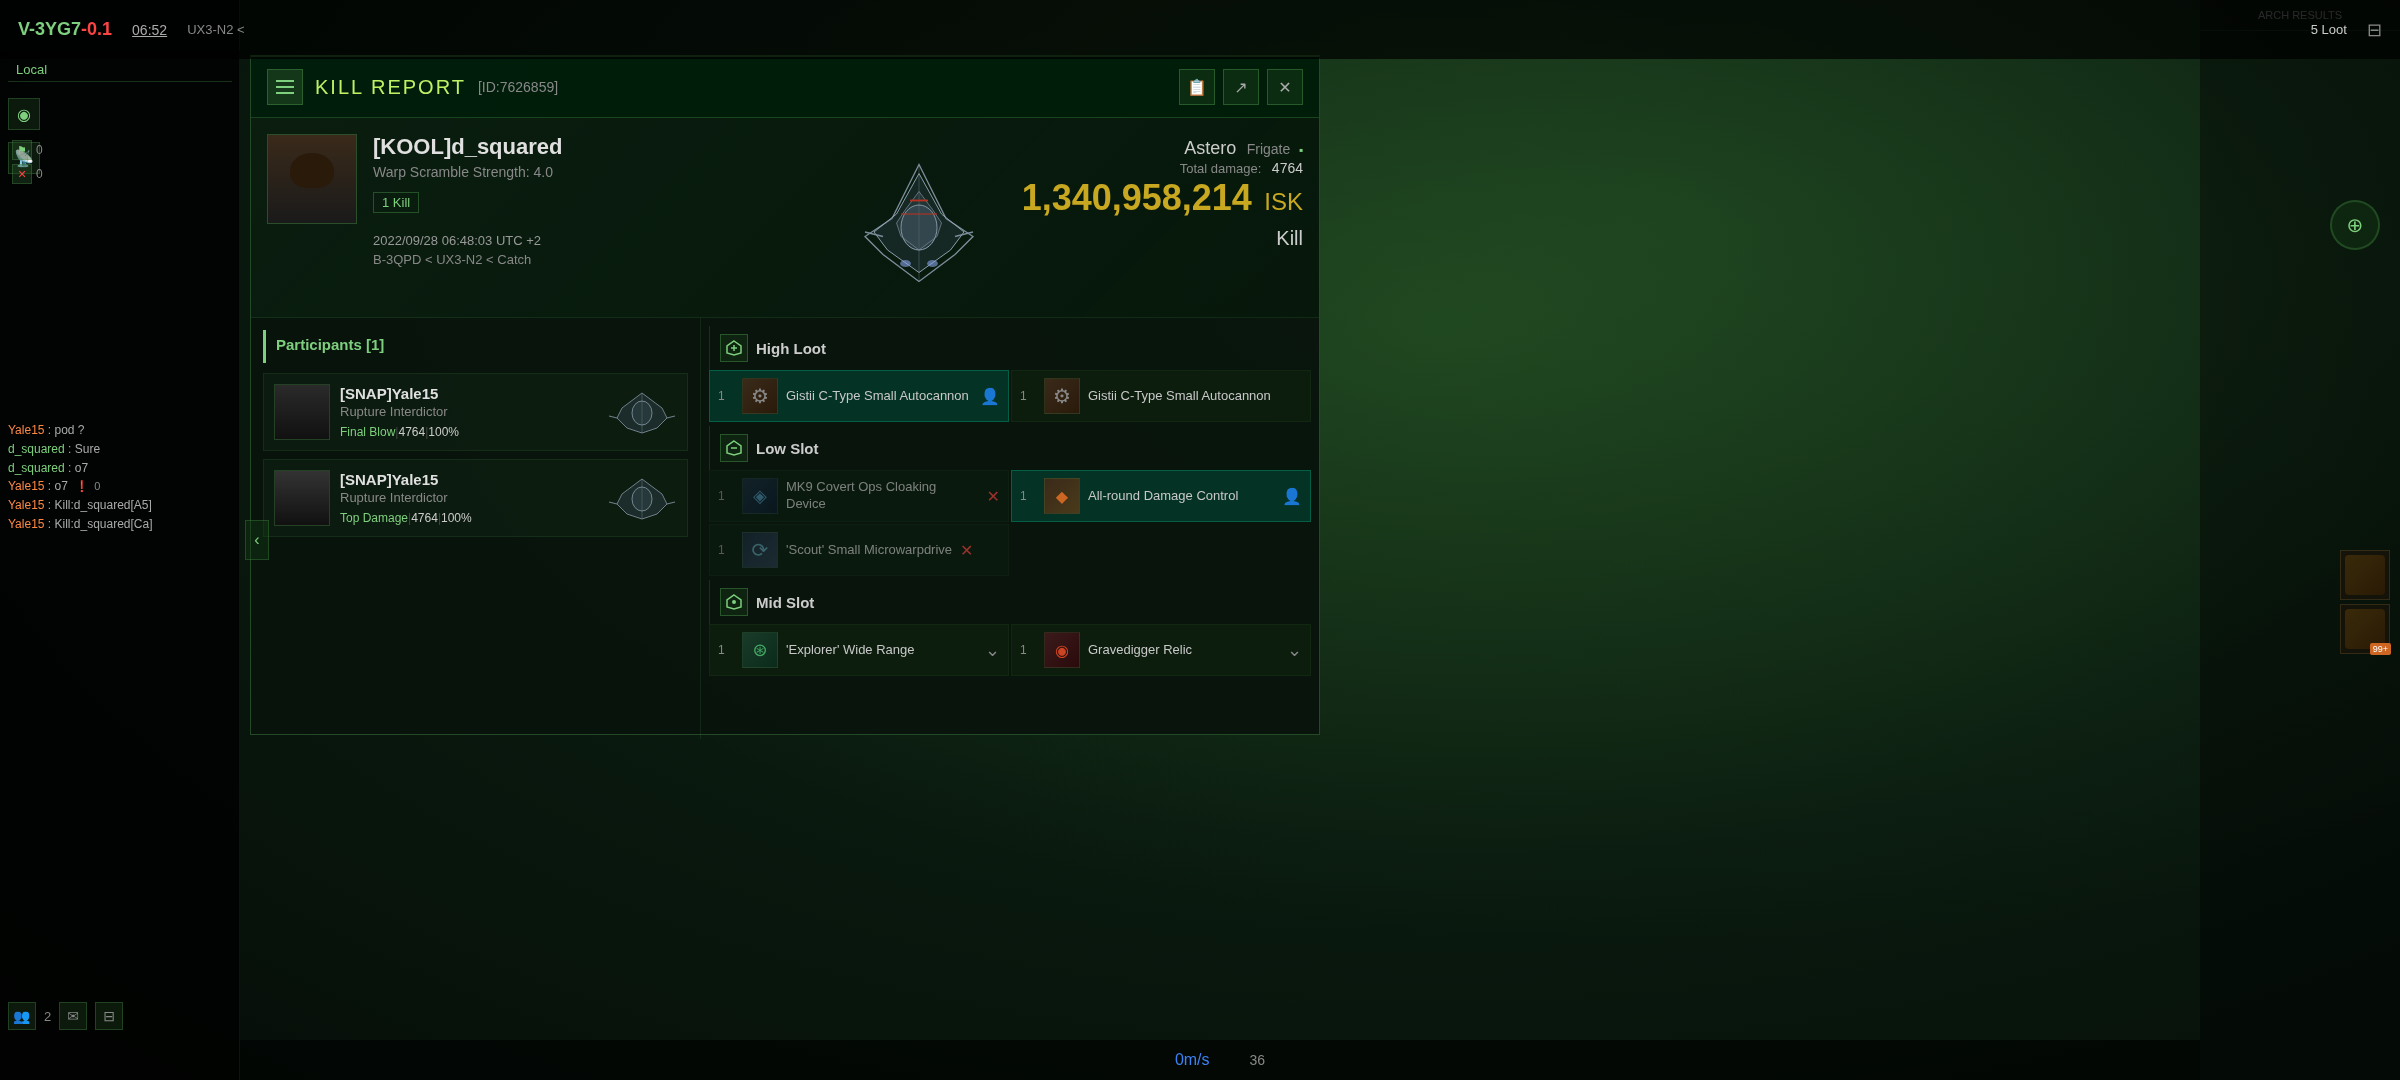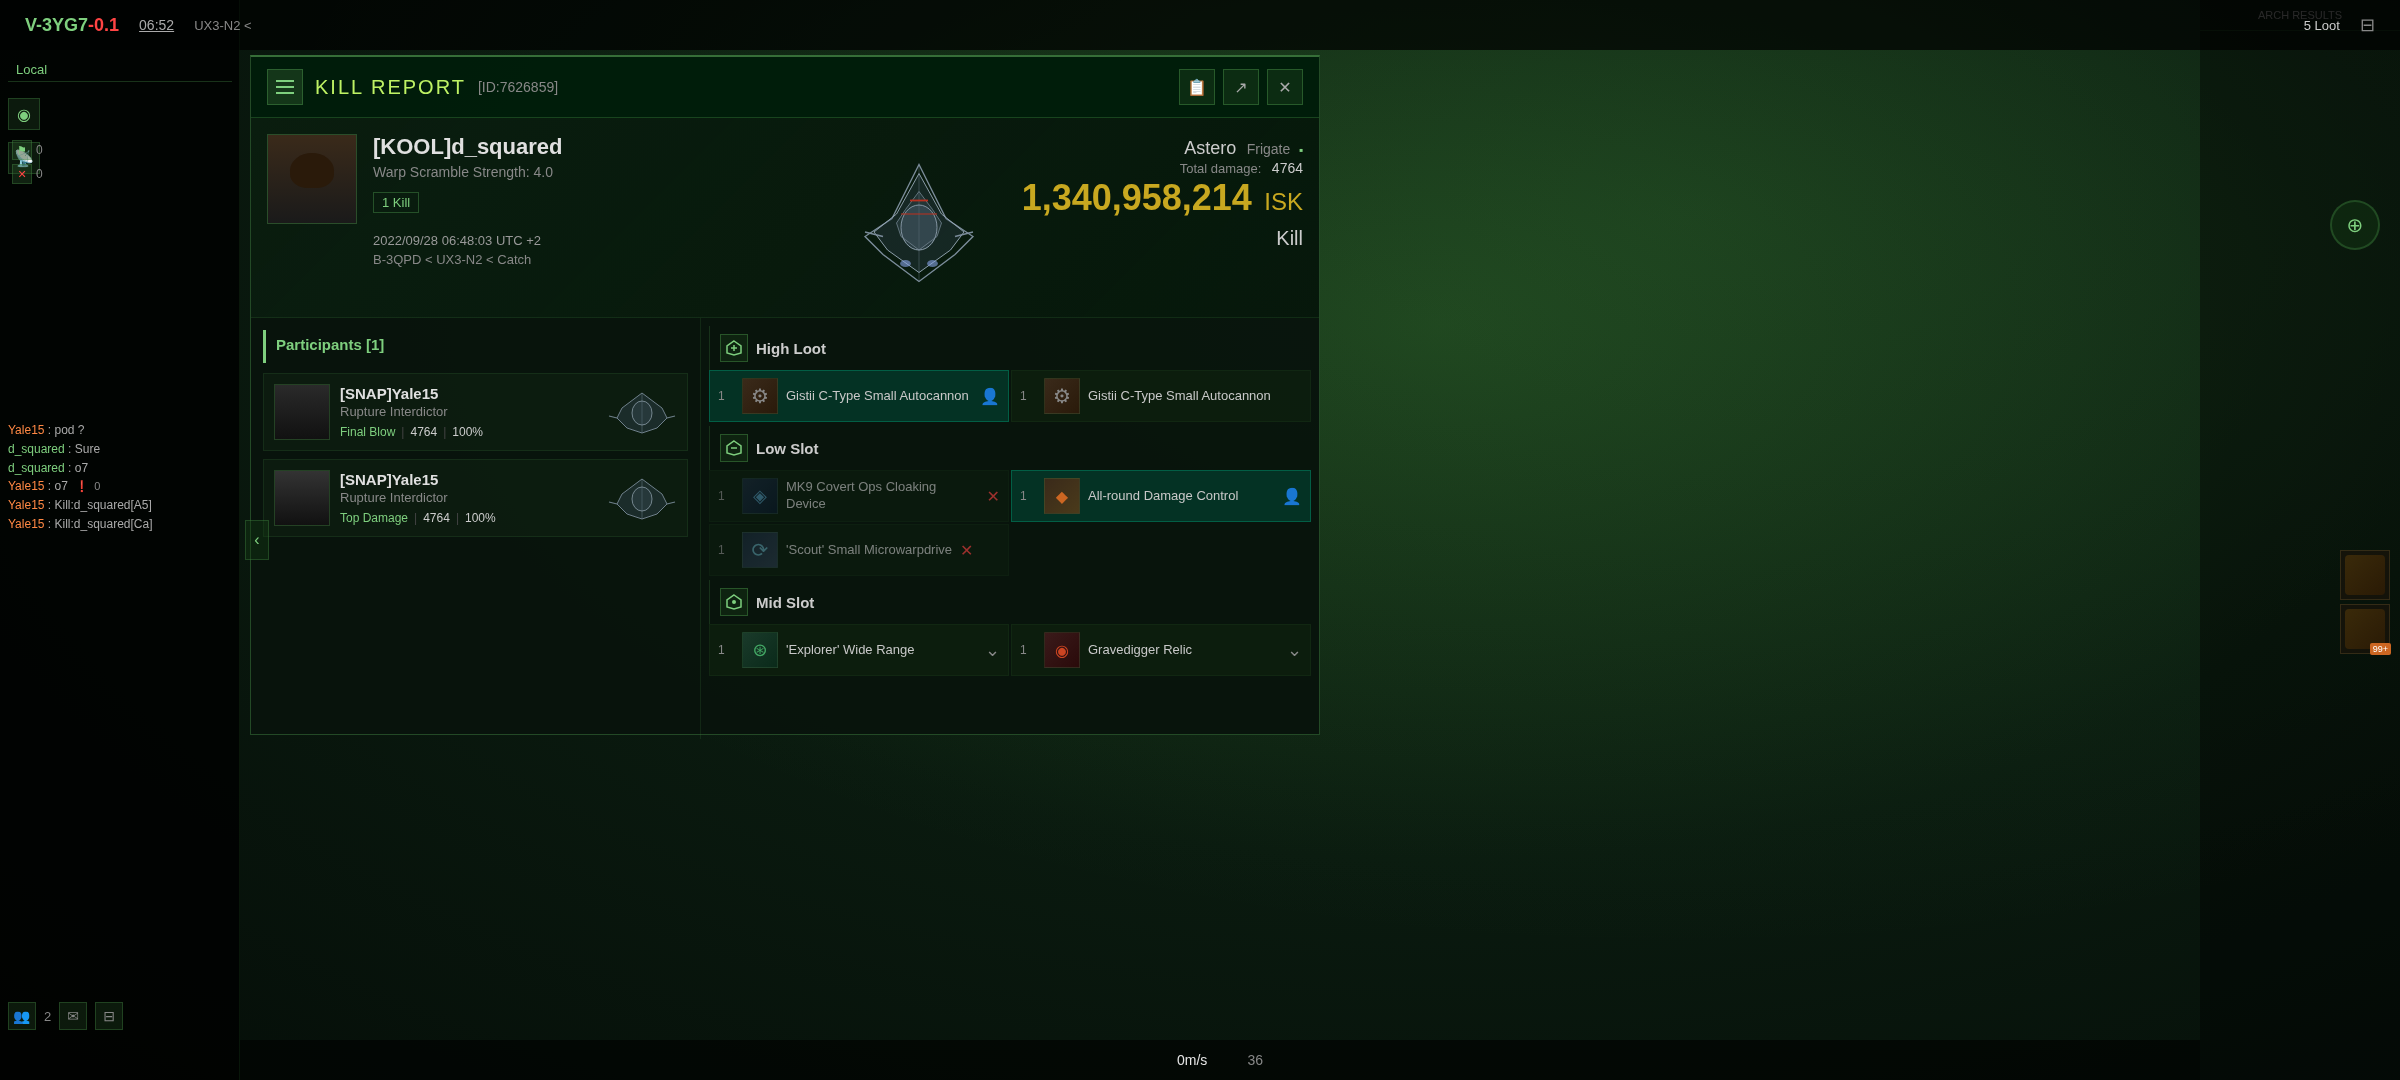--- a/index.html
+++ b/index.html
@@ -34,25 +34,25 @@
       height: 100%;
       background: rgba(0,0,0,0.6);
       border-right: 1px solid rgba(80,200,80,0.2);
     }
 
     .top-bar {
       position: absolute;
       top: 0;
       left: 0;
       right: 0;
-      height: 50px;
+      height: 59px;
       background: rgba(0,0,0,0.7);
       display: flex;
       align-items: center;
-      padding: 0 25px;
+      padding: 0 18px;
       gap: 20px;
       z-index: 10;
     }
 
     .system-name {
       color: #7ecf7e;
       font-size: 18px;
       font-weight: bold;
     }
     .system-security {
@@ -325,21 +325,20 @@
       display: flex;
       align-items: center;
       justify-content: center;
     }
 
     .p-stats {
       color: #888;
       font-size: 12px;
       margin-top: 6px;
       display: flex;
-      gap: 6px;
       align-items: center;
     }
     .p-stats-label {
       color: #7ecf7e;
     }
     .p-stats-divider {
       color: #444;
     }
     .p-stats-num {
       color: #ccc;
@@ -569,22 +568,22 @@
       left: 240px;
       right: 200px;
       height: 40px;
       background: rgba(0,0,0,0.6);
       display: flex;
       align-items: center;
       justify-content: center;
       gap: 40px;
     }
     .speed-display {
-      color: #e5e5e5;
-      font-size: 14px;
+      color: #3b82f6;
+      font-size: 16px;
     }
     .cap-display {
       color: #888;
       font-size: 14px;
     }
 
     
     ::-webkit-scrollbar {
       width: 4px;
     }

